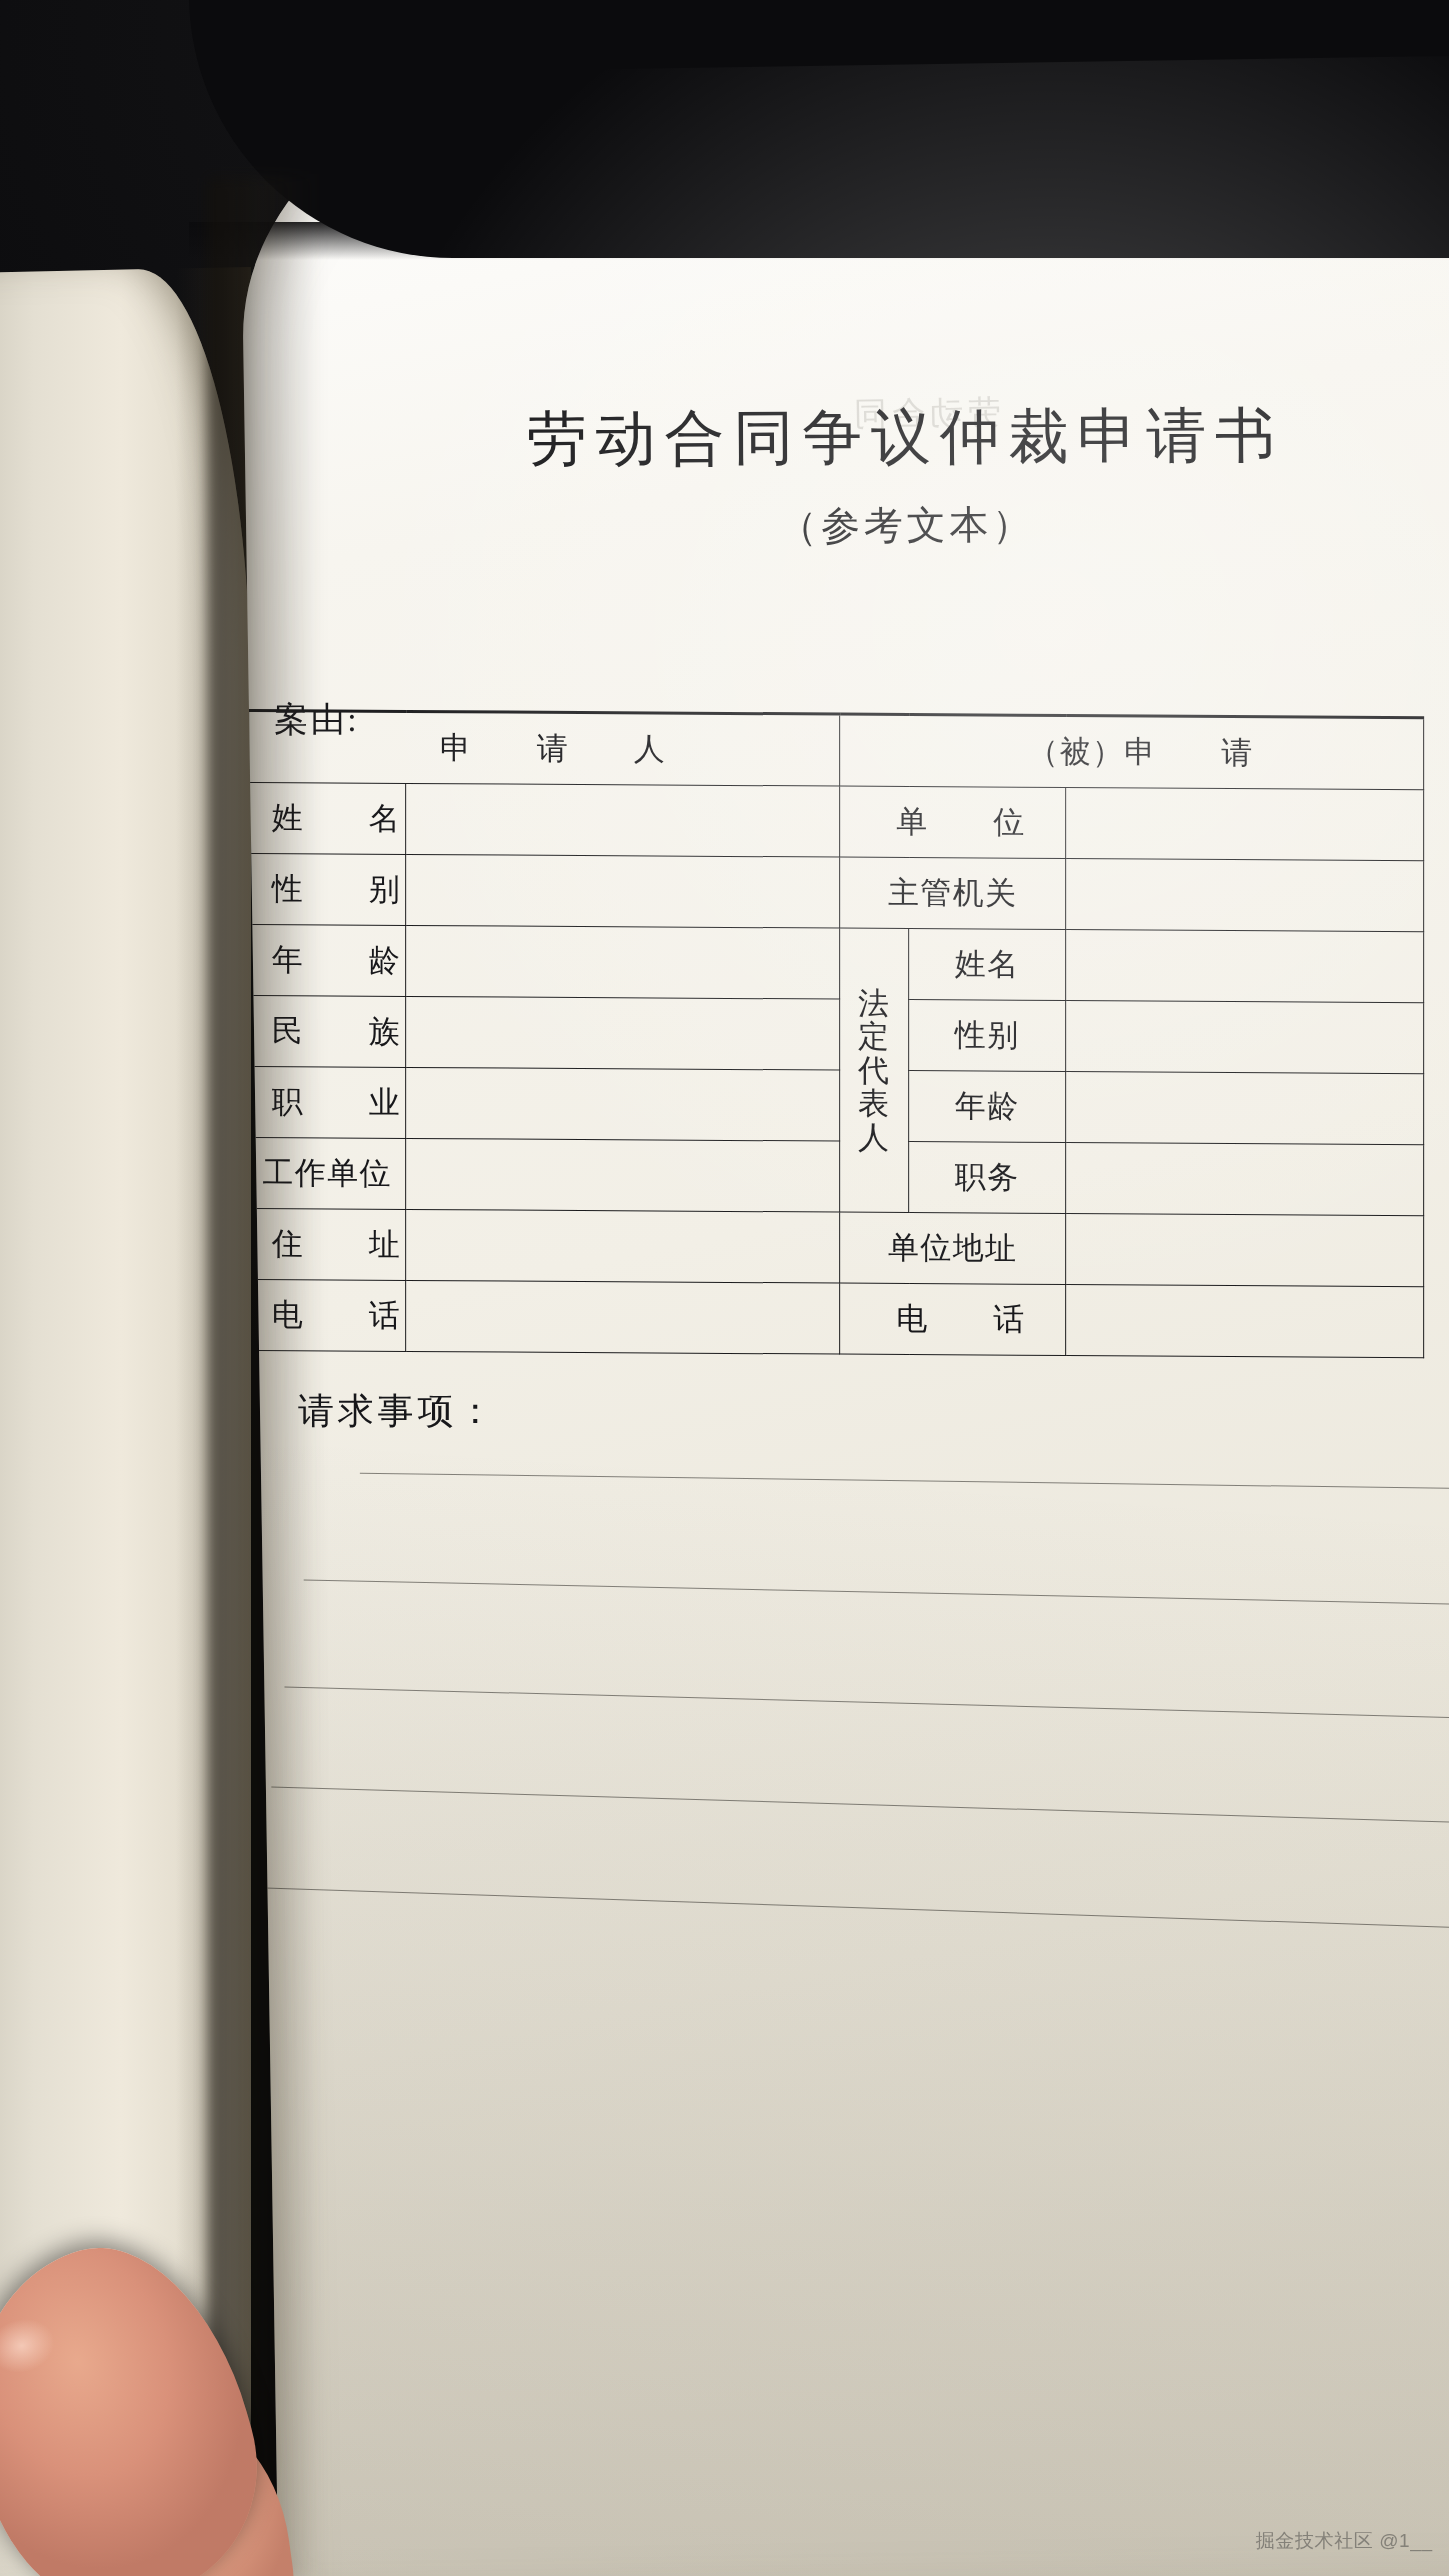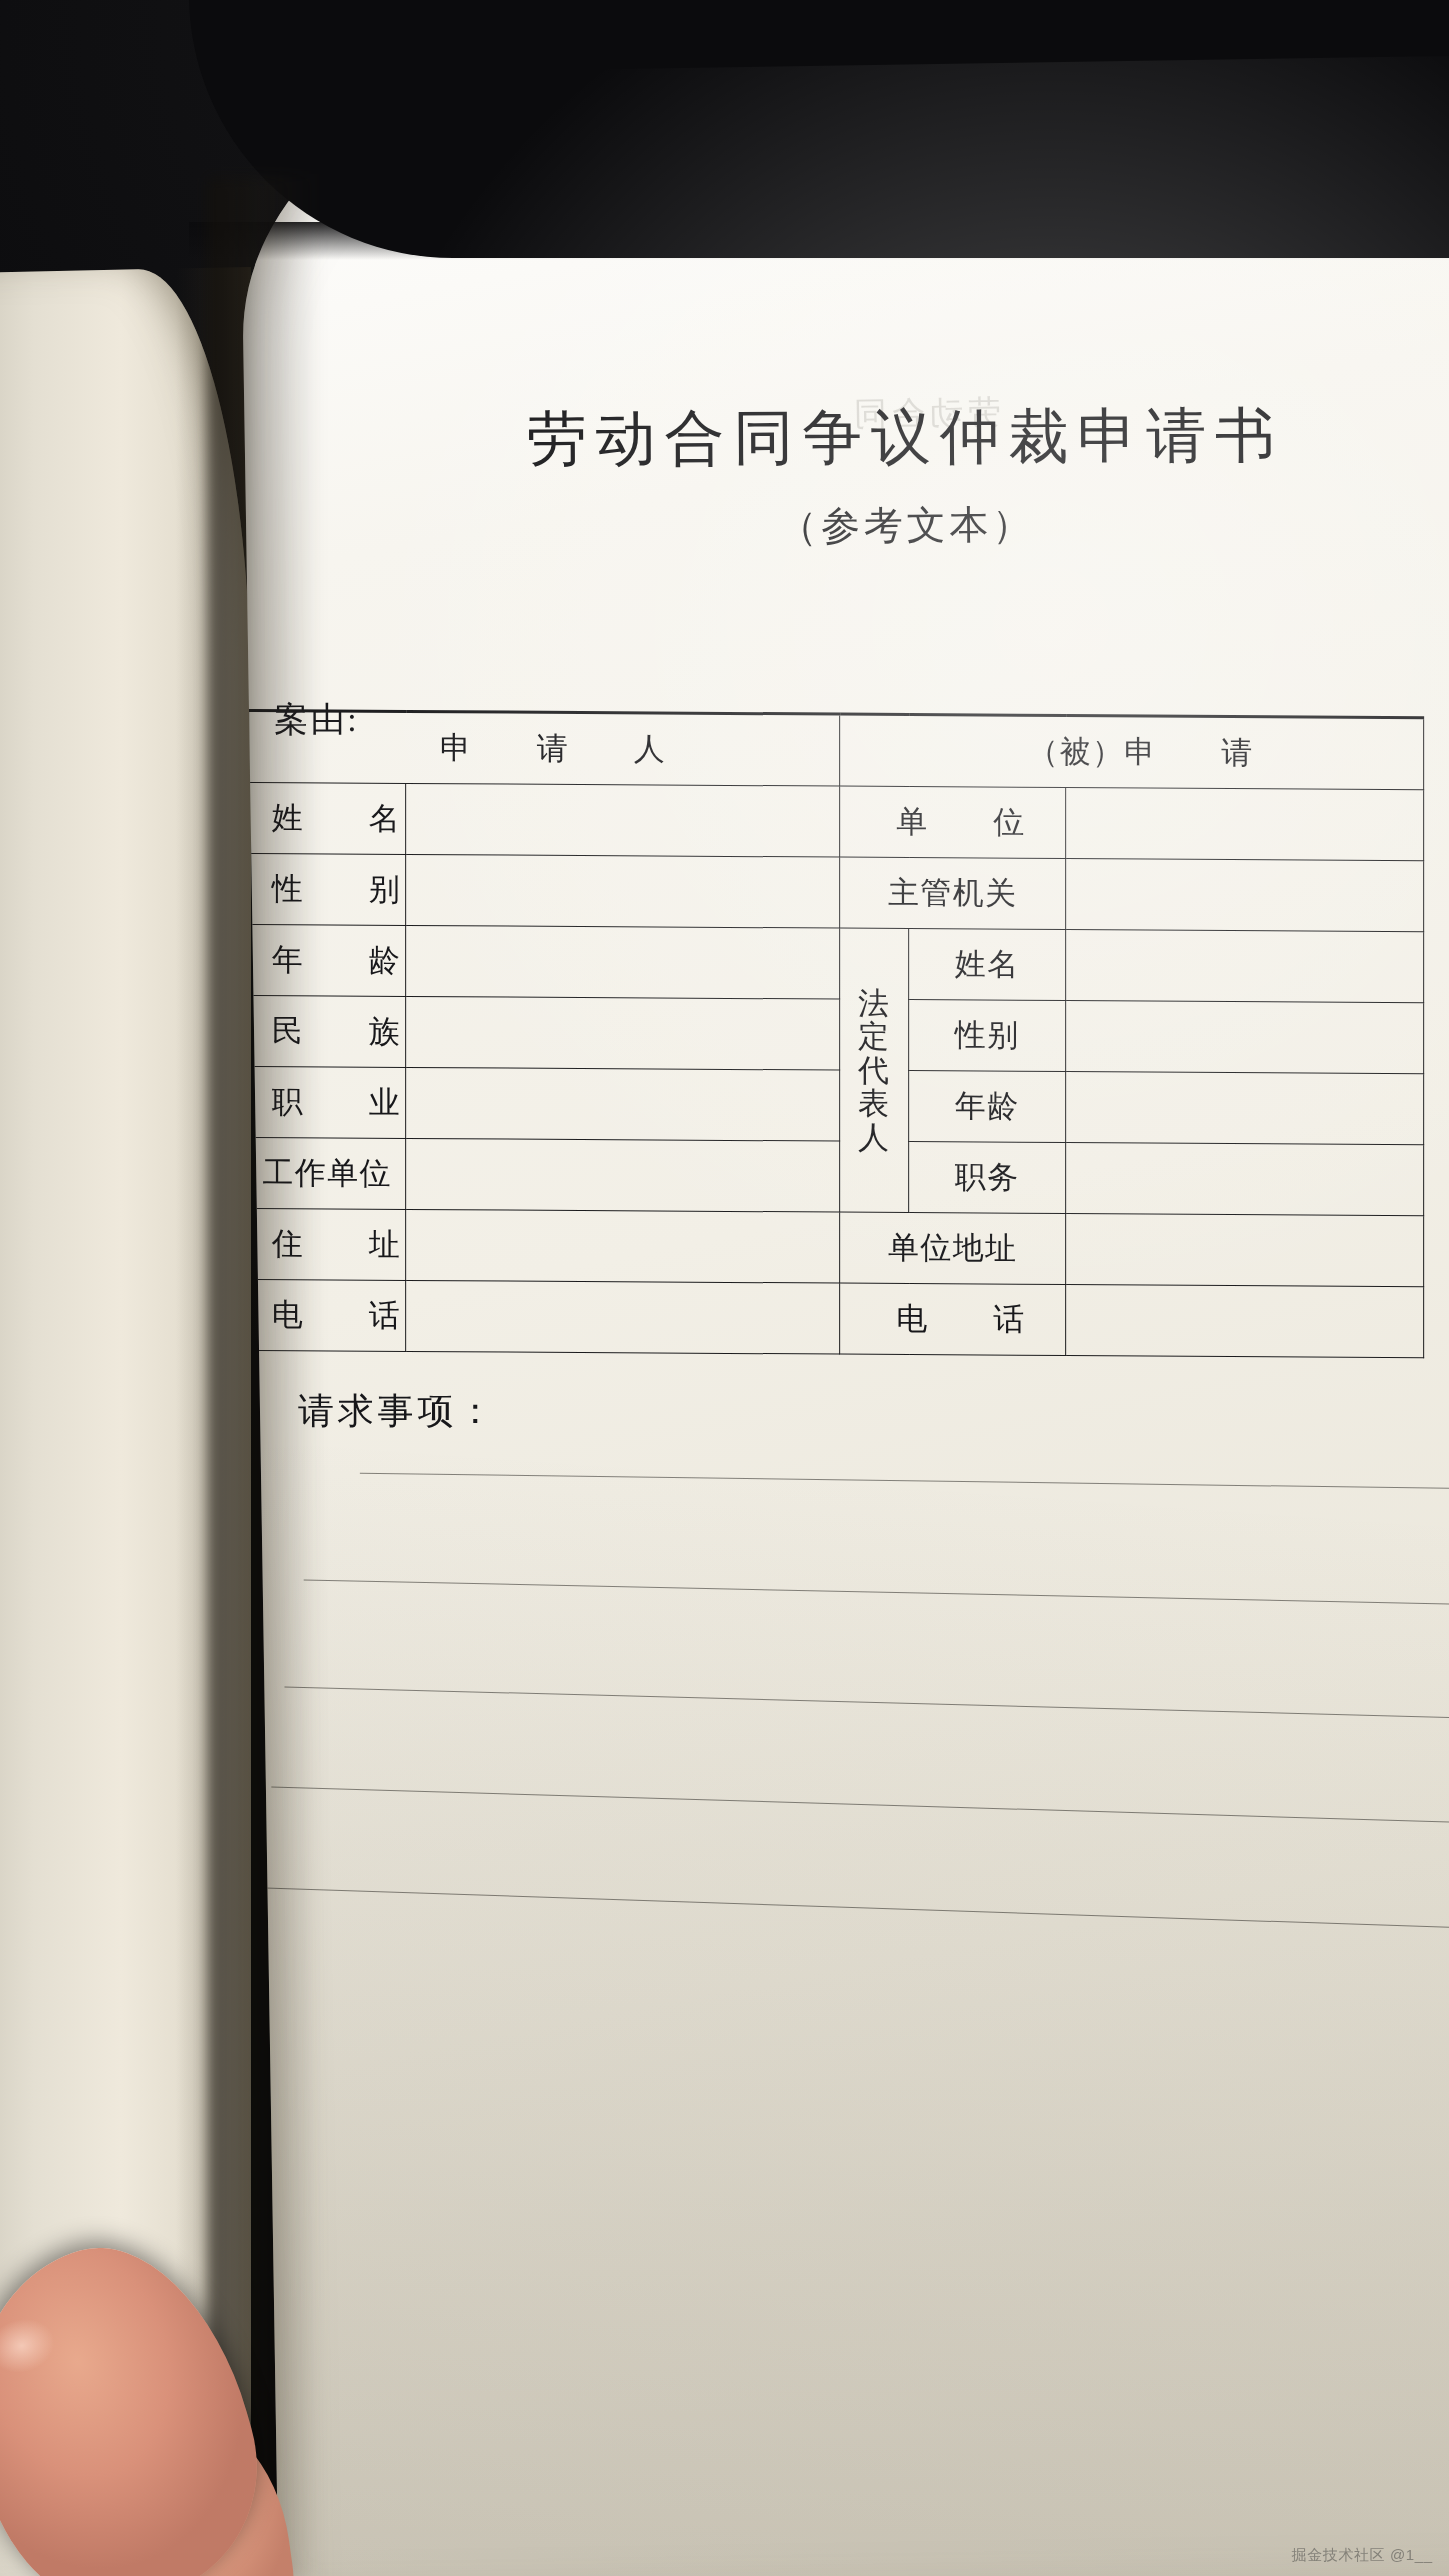--- a/index.html
+++ b/index.html
@@ -280,22 +280,22 @@
     background: radial-gradient(60% 60% at 45% 25%, #eeae92 0%, #dc9a80 60%, #c4806a 100%);
     border-radius: 55% 50% 45% 45% / 60% 55% 40% 45%;
     transform: rotate(-8deg);
     z-index: 9;
   }
 
   
   .watermark {
     position: absolute;
     right: 16.4px;
-    bottom: 11px;
-    font-size: 15px;
+    bottom: 22px;
+    font-size: 19px;
     color: rgba(120,118,110,0.85);
     font-family: "Liberation Sans", sans-serif;
     letter-spacing: 0.6px;
     z-index: 12;
   }
 </style>
 </head>
 <body>
 
 <div id="scene">

